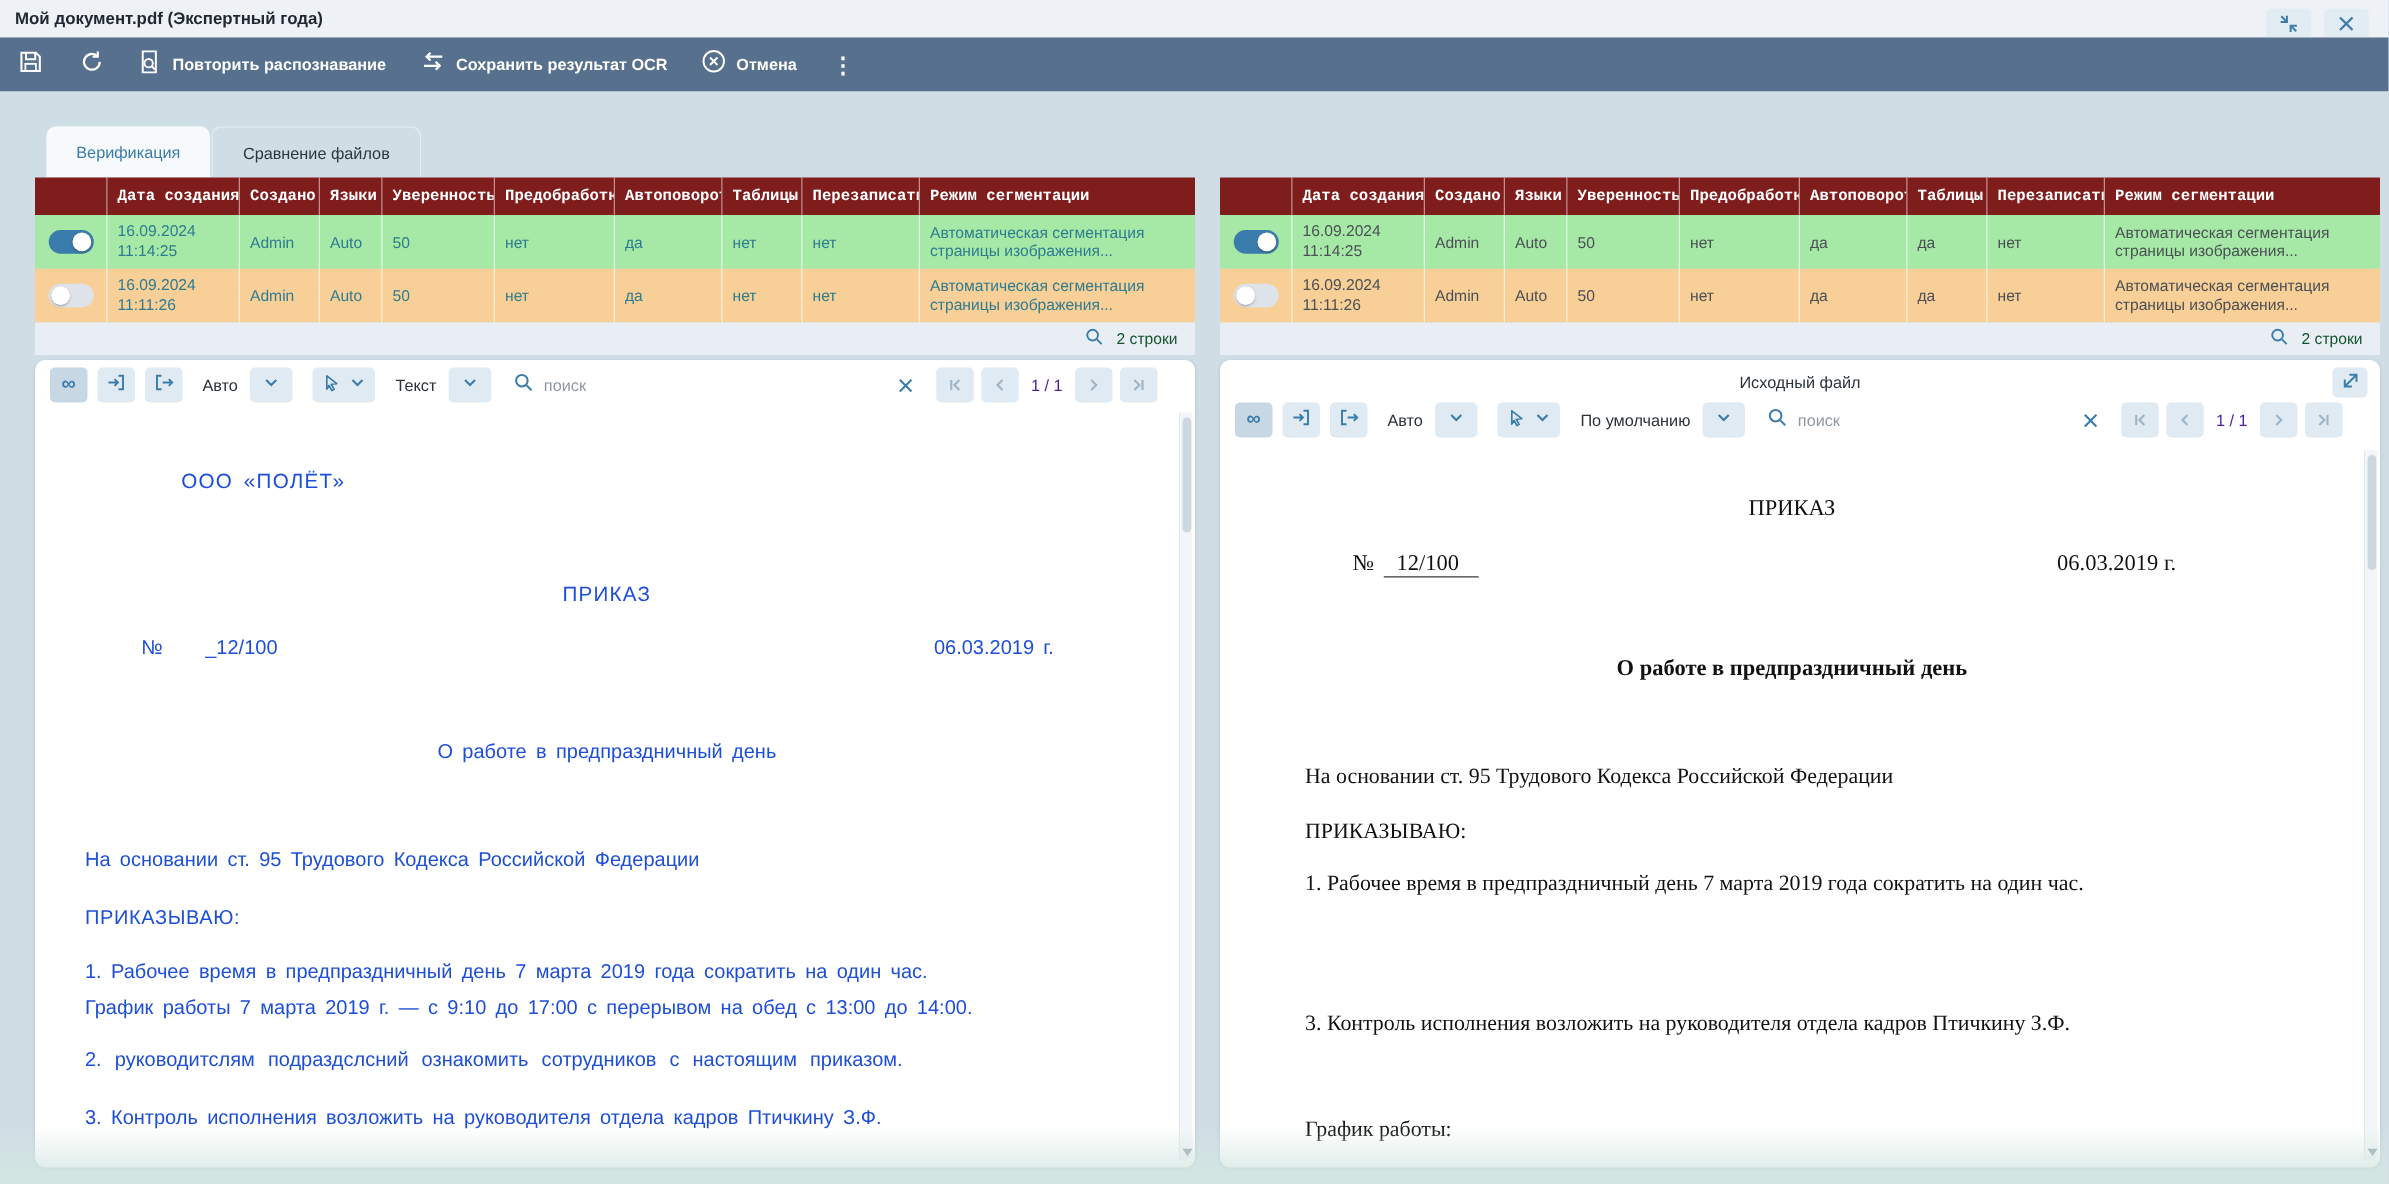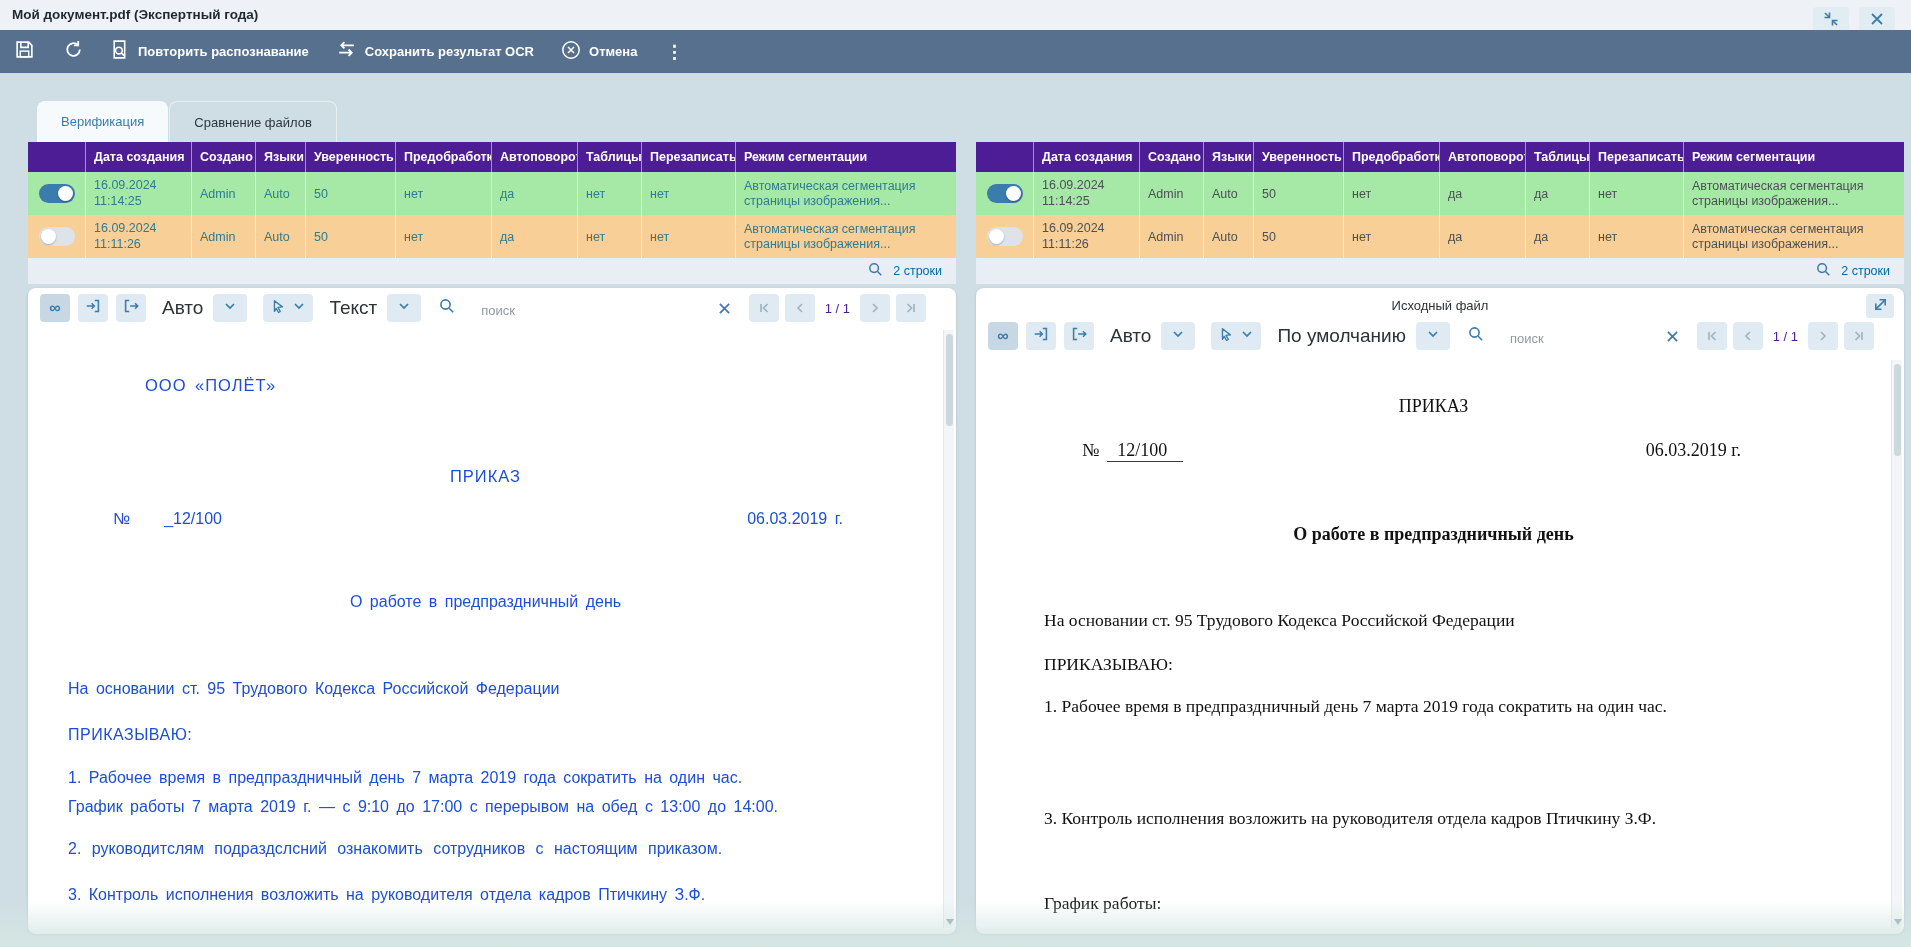--- a/index.html
+++ b/index.html
@@ -26,50 +26,50 @@
   
   .tabs { position:absolute; top:101px; left:37px; display:flex; gap:1px; height:41px; }
   .tab { height:41px; padding:0 24px; border-radius:8px 8px 0 0; display:flex; align-items:center; font-size:13px; cursor:pointer; white-space:nowrap; }
   .tab.active { background:#f6fafc; color:#3a7cab; }
   .tab.inactive { background:transparent; border:1px solid #e7eef2; border-bottom:none; color:#2d3640; }
 
   
   .panel { position:absolute; top:142px; width:928px; }
   .panel-left { left:28px; } .panel-right { left:976px; }
   .grid { display:grid; grid-template-columns:58px 106px 64px 50px 90px 96px 86px 64px 94px 1fr; }
-  .thead { background:#4c1d95; }
+  .thead { background:#7f1d1d;font-family:Liberation Mono, monospace; }
   .thead .cell { height:30px; display:flex; align-items:center; padding-left:8px; color:#fff; font-size:12.5px; font-weight:bold; border-right:1px solid rgba(255,255,255,.5); white-space:nowrap; overflow:hidden; }
   .thead .cell:last-child { border-right:none; }
   .trow .cell { height:43px; display:flex; align-items:center; padding-left:8px; font-size:12.5px; border-right:1px solid rgba(255,255,255,.65); overflow:hidden; }
   .trow .cell:last-child { border-right:none; }
   .trow.green { background:#a6e9a6; }
   .trow.orange { background:#f8cf96; }
   .panel-left .trow { color:#2f7b90; }
   .panel-right .trow { color:#4b5055; }
   .cell.c-toggle { justify-content:center; padding-left:0; }
   .two-line { line-height:1.25; }
   .seg { line-height:1.2; padding-right:6px; }
-  .tfoot { height:26px; background:#e8eef4; display:flex; justify-content:flex-end; align-items:center; gap:10px; padding-right:14px; font-size:12.5px; color:#0369a1; }
+  .tfoot { height:26px; background:#e8eef4; display:flex; justify-content:flex-end; align-items:center; gap:10px; padding-right:14px; font-size:12.5px; color:#14532d; }
 
   
   .toggle { width:36px; height:19px; border-radius:10px; position:relative; cursor:pointer; }
   .toggle.on { background:#3a7cab; }
   .toggle.off { background:#dde3e9; }
   .toggle .knob { position:absolute; top:2px; width:15px; height:15px; border-radius:50%; background:#fff; box-shadow:0 1px 2px rgba(0,0,0,.25); }
   .toggle.on .knob { right:2px; } .toggle.off .knob { left:2px; }
 
   
   .card { position:absolute; left:0; top:146px; width:928px; height:646px; background:#fff; border-radius:8px; box-shadow:0 1px 3px rgba(40,60,80,.18); }
   .vtoolbar { height:40px; display:flex; align-items:center; gap:8px; padding:0 14px 0 12px; }
   .vbtn { height:28px; min-width:30px; border-radius:4px; background:#e0eaf2; display:flex; align-items:center; justify-content:center; cursor:pointer; padding:0 5px; }
   .vbtn.sel { background:#c7d7e3; }
   .vbtn.combo { gap:6px; padding:0 7px; }
-  .vlabel { font-size:19px; color:#2b3238; margin:0 2px 0 8px; white-space:nowrap; }
+  .vlabel { font-size:13px; color:#2b3238; margin:0 2px 0 8px; white-space:nowrap; }
   .inf { font-size:16px; font-weight:bold; color:#3a7cab; line-height:1; }
-  .searchbox { display:flex; align-items:flex-end; gap:26px; margin-left:10px; }
+  .searchbox { display:flex; align-items:center; gap:8px; margin-left:10px; }
   .searchbox input { border:none; outline:none; font-size:13px; color:#3c434a; width:130px; background:transparent; font-family:"Liberation Sans",sans-serif; }
   .searchbox input::placeholder { color:#8f99a1; }
   .pager { margin-left:auto; display:flex; align-items:center; gap:6px; padding-right:16px; }
   .pagenum { font-size:13px; color:#4c1d95; margin:0 4px; white-space:nowrap; }
   .xclear { margin-right:12px; display:flex; cursor:pointer; }
   .card-title { position:relative; height:28px; display:flex; align-items:center; justify-content:center; font-size:13px; color:#2b3238; padding-top:6px; }
   .expand-btn { position:absolute; right:10px; top:6px; width:28px; height:24px; border-radius:4px; background:#e0eaf2; display:flex; align-items:center; justify-content:center; cursor:pointer; }
 
   
   .rail { position:absolute; right:2px; width:11px; top:42px; bottom:6px; background:#f3f6f8; border-left:1px solid #e3e8ec; border-radius:0 0 6px 0; }

